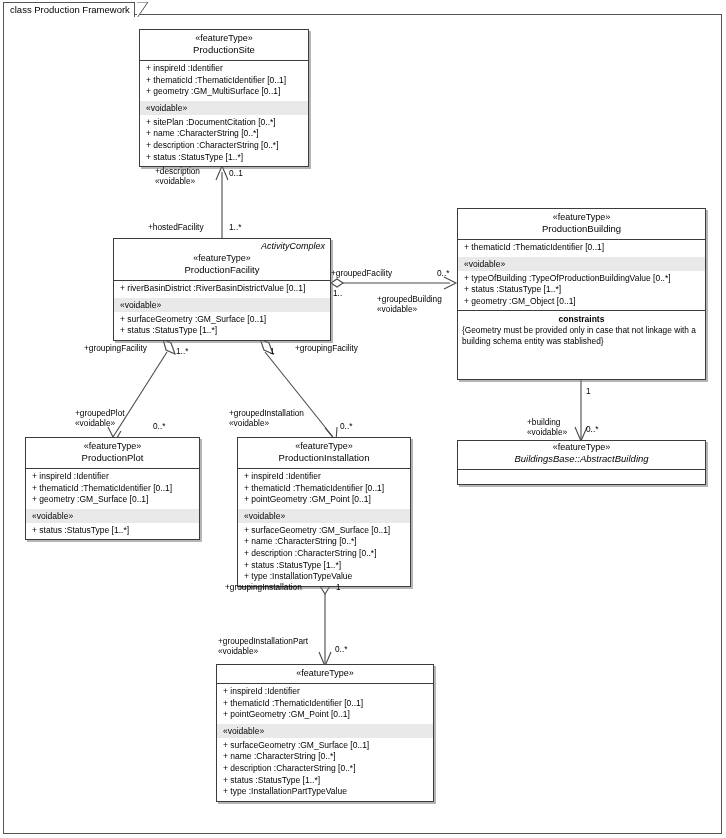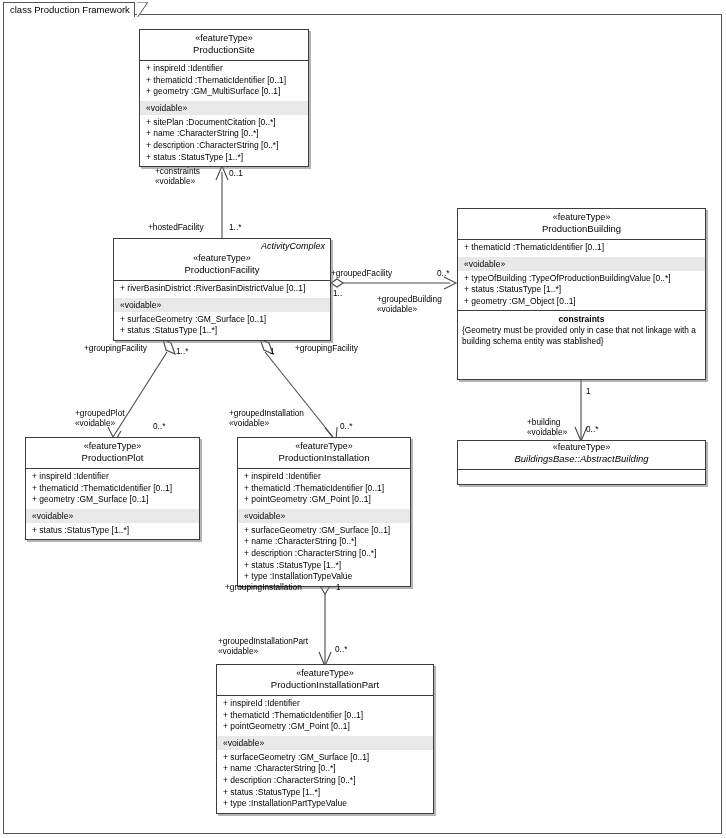--- a/index.html
+++ b/index.html
@@ -307,21 +307,20 @@
       <div class="attr">+   name  :CharacterString [0..*]</div>
       <div class="attr">+   description  :CharacterString [0..*]</div>
       <div class="attr">+   status :StatusType [1..*]</div>
       <div class="attr">+   type  :InstallationTypeValue</div>
     </div>
   </div>
 
   <div class="cls" id="c-part" style="left:216px; top:664px; width:218px;">
     <div class="cls-head">
       <div class="stereo">«featureType»</div>
-      <div class="cls-name">ProductionInstallationPart</div>
     </div>
     <div class="compartment">
       <div class="attr">+   inspireId  :Identifier</div>
       <div class="attr">+   thematicId  :ThematicIdentifier [0..1]</div>
       <div class="attr">+   pointGeometry  :GM_Point [0..1]</div>
     </div>
     <div class="voidable-bar">«voidable»</div>
     <div class="compartment">
       <div class="attr">+   surfaceGeometry :GM_Surface [0..1]</div>
       <div class="attr">+   name  :CharacterString [0..*]</div>
@@ -333,21 +332,21 @@
 
   <div class="cls" id="c-abstract" style="left:457px; top:440px; width:249px;">
     <div class="cls-head no-rule" style="padding-top:1px;">
       <div class="stereo">«featureType»</div>
       <div class="cls-name italic">BuildingsBase::AbstractBuilding</div>
     </div>
     <div class="empty-compartment"></div>
   </div>
 
   <div class="lbl" style="left:155px; top:166px;">
-    <span>+constraints</span>
+    <span>+description</span>
     <span class="void">«voidable»</span>
   </div>
   <div class="lbl mult" style="left:229px; top:168px;">0..1</div>
   <div class="lbl" style="left:148px; top:222px;text-align:center;">+hostedFacility</div>
   <div class="lbl mult" style="left:229px; top:222px;">1..*</div>
 
   <div class="lbl" style="left:331px; top:268px;">+groupedFacility</div>
   <div class="lbl mult" style="left:333px; top:288px;">1..</div>
   <div class="lbl" style="left:377px; top:294px;">
     <span>+groupedBuilding</span>

